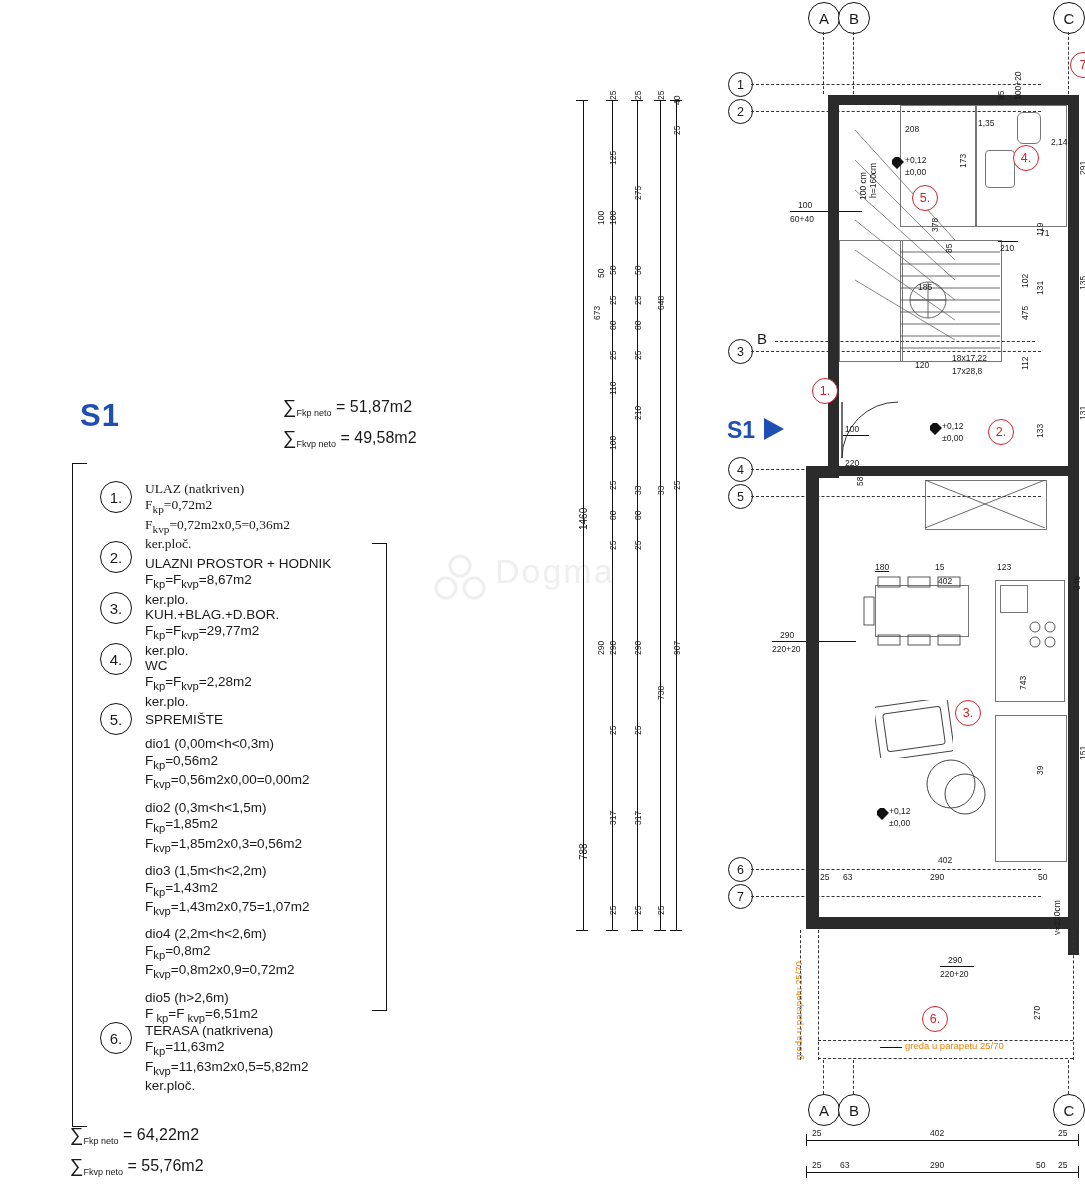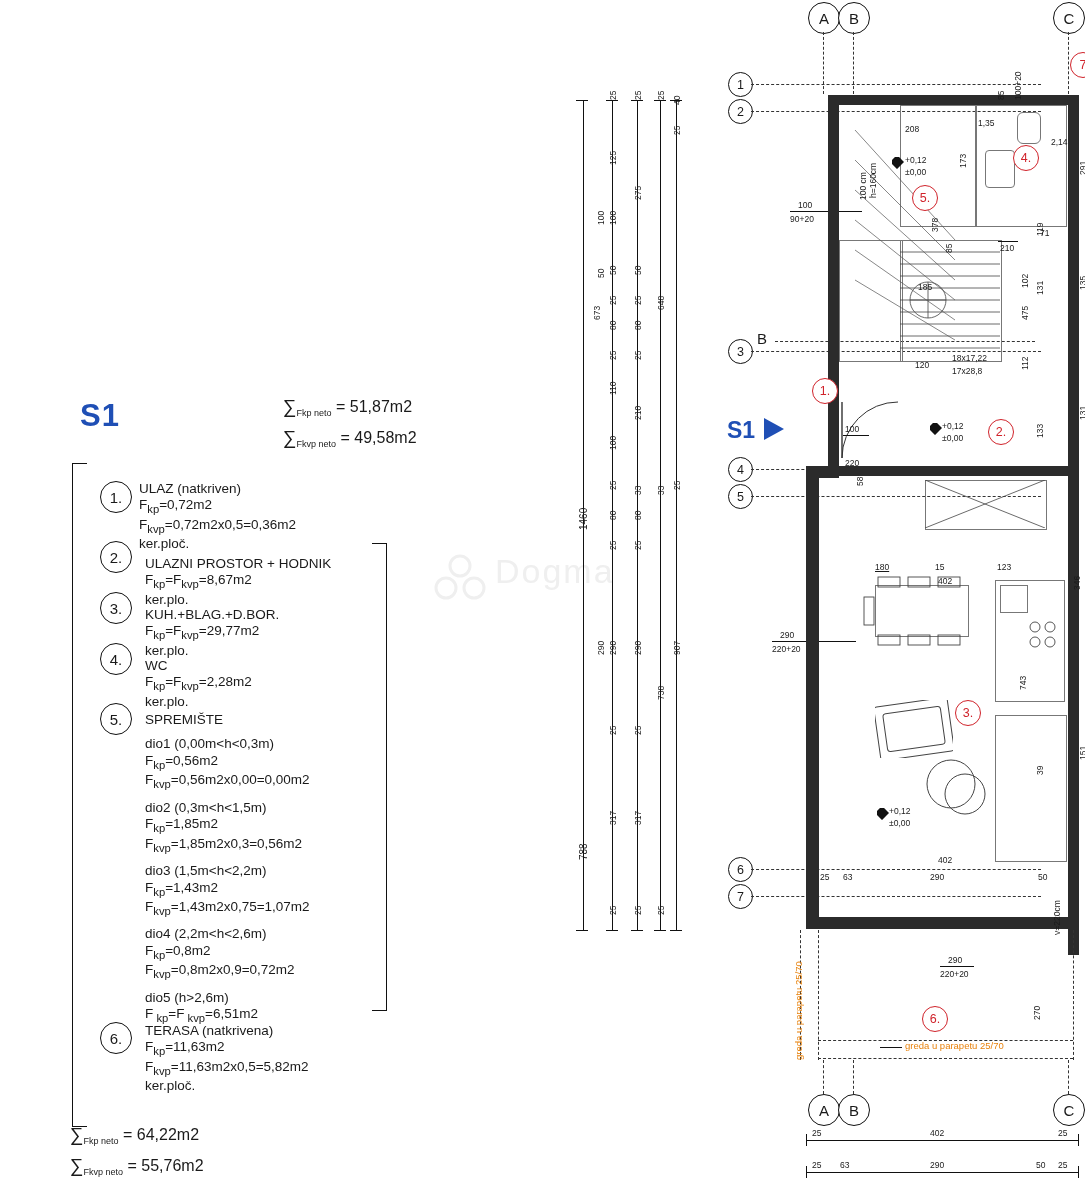--- a/index.html
+++ b/index.html
@@ -55,21 +55,21 @@
 <div class="abs sum" style="left:283px;top:427px;">
   <span class="sig">∑</span><sub>Fkvp neto</sub>
   <span>= 49,58m2</span>
 </div>
 
 <div class="brk" style="left:72px;top:463px;width:14px;height:662px;"></div>
 
 <div class="brkr" style="left:372px;top:543px;width:14px;height:466px;"></div>
 
 <div class="circ" style="left:100px;top:481px;">1.</div>
-<div class="abs legend" style="left:139px;top:481px;">
+<div class="abs legend" style="left:145px;top:481px;font-family:Liberation Serif, serif;">
   <div>ULAZ (natkriven)</div>
   <div>F<sub>kp</sub><span>=0,72m2</span></div>
   <div>F<sub>kvp</sub><span>=0,72m2x0,5=0,36m2</span></div>
   <div>ker.ploč.</div>
 </div>
 
 <div class="circ" style="left:100px;top:541px;">2.</div>
 <div class="abs legend" style="left:145px;top:556px;">
   <div>ULAZNI PROSTOR + HODNIK</div>
   <div>F<sub>kp</sub>=F<sub>kvp</sub><span>=8,67m2</span></div>
@@ -221,21 +221,21 @@
 <div class="dash" style="left:751px;top:351px;width:290px;"></div>
 <div class="dash" style="left:751px;top:469px;width:290px;"></div>
 <div class="dash" style="left:751px;top:496px;width:290px;"></div>
 <div class="dash" style="left:751px;top:869px;width:290px;"></div>
 <div class="dash" style="left:751px;top:896px;width:290px;"></div>
 
 <div class="abs lbl" style="left:757px;top:330px;">B</div>
 <div class="dash" style="left:775px;top:341px;width:260px;"></div>
 
 <div class="abs tiny" style="left:798px;top:200px;">100</div>
-<div class="abs tiny" style="left:790px;top:214px;">90+20</div>
+<div class="abs tiny" style="left:790px;top:214px;">60+40</div>
 <div class="hl" style="left:790px;top:211px;width:32px;"></div>
 <div class="hl" style="left:822px;top:211px;width:40px;"></div>
 
 <div class="abs tiny" style="left:780px;top:630px;">290</div>
 <div class="abs tiny" style="left:772px;top:644px;">220+20</div>
 <div class="hl" style="left:772px;top:641px;width:34px;"></div>
 <div class="hl" style="left:806px;top:641px;width:50px;"></div>
 
 <div class="circ" style="left:808px;top:2px;">A</div>
 <div class="circ" style="left:838px;top:2px;">B</div>

